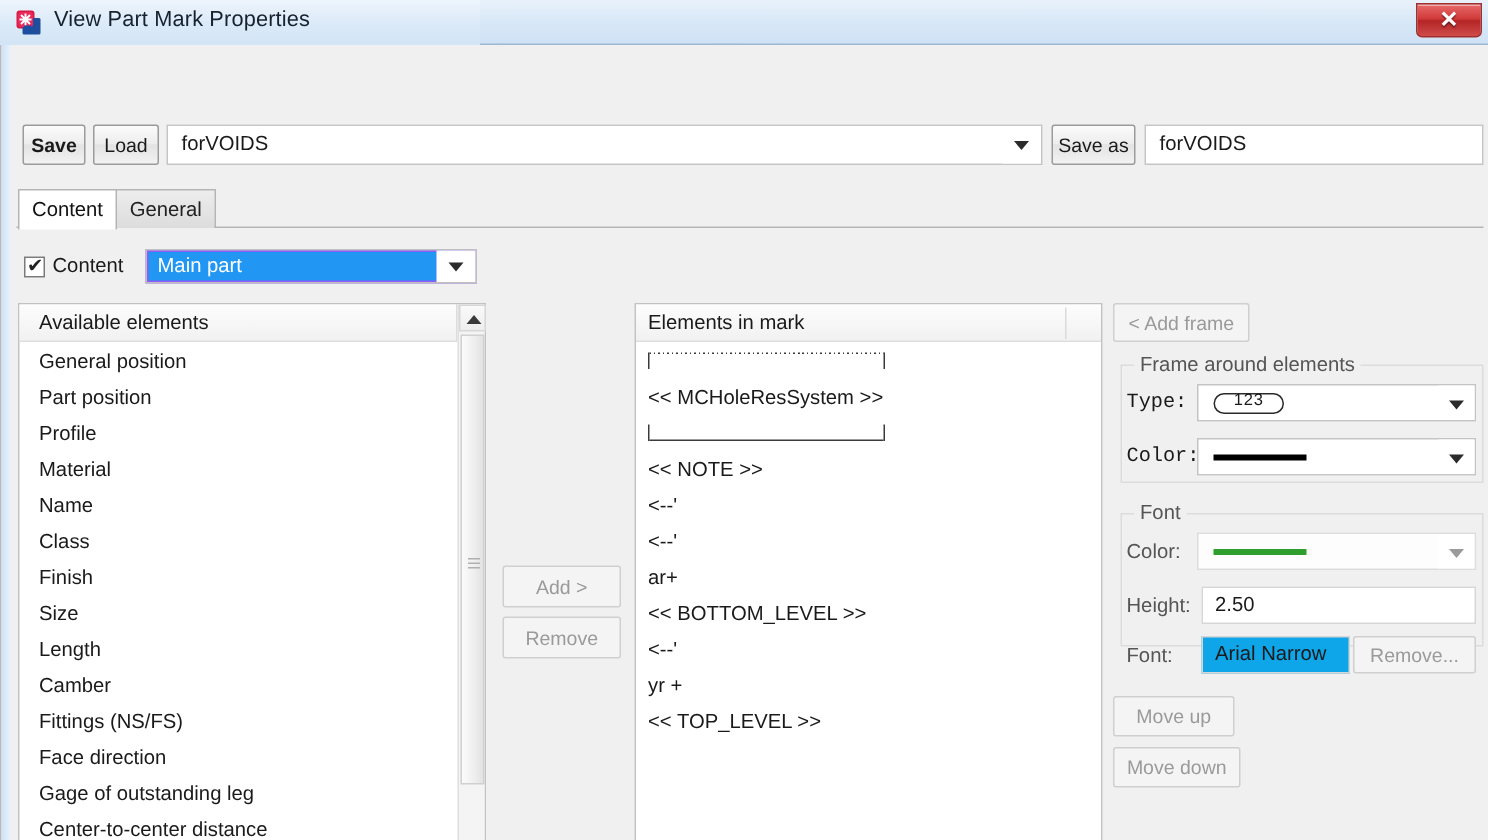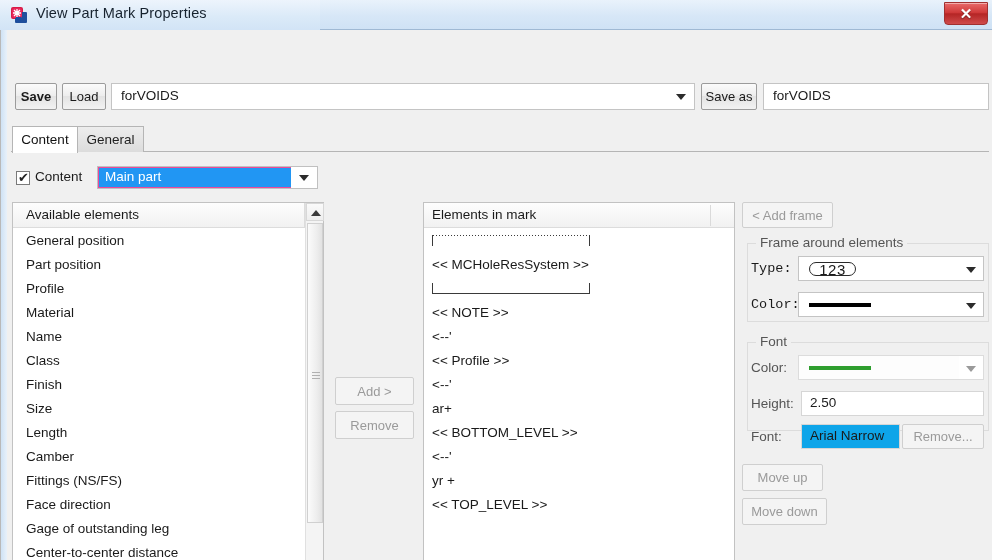--- a/index.html
+++ b/index.html
@@ -148,21 +148,21 @@
   }
   #content-check .tick {
     position:absolute; left:1px; top:-1px; font-size:13px; color:#222;
     font-family:"DejaVu Sans", sans-serif; line-height:14px;
   }
   #content-label {
     position:absolute; left:34px; top:139px; font-size:13.5px;
   }
   #main-part-combo {
     position:absolute; left:96px; top:136px; width:221px; height:23px;
-    background:#ec4899; border:1px solid #c0c0c0;padding-left:40px;
+    background:#8b5cf6; border:1px solid #c0c0c0;padding-left:40px;
   }
   #main-part-combo .sel {
     position:absolute; left:1px; top:1px; width:192px; height:19px;
     background:#2196f3;
   }
   #main-part-combo .sel span {
     position:absolute; left:6px; top:1px; color:#fff; font-size:13.5px;
   }
   #main-part-combo .arrowbox {
     position:absolute; right:0; top:0; width:26px; height:21px; background:#fff;
@@ -291,21 +291,21 @@
   #type-combo  { left:797px; top:226px; width:186px; height:25px; }
   #color-combo { left:797px; top:262px; width:186px; height:25px; }
   #fontcolor-combo { left:797px; top:325px; width:186px; height:25px; }
 
   .pill {
     position:absolute; left:10px; top:5px; width:47px; height:14px;
     border:1px solid #2a2a2a; border-radius:8px;
   }
   .pill span {
     position:absolute; left:0; right:0; top:-2px; text-align:center;
-    font-size:15px; font-family:"Liberation Sans", sans-serif; color:#1a1a1a;
+    font-size:11px; font-family:"Liberation Sans", sans-serif; color:#1a1a1a;
     letter-spacing:.5px;
   }
   .colorline {
     position:absolute; left:10px; height:4px; width:62px; top:10px;
   }
 
   .textfield {
     position:absolute; background:#fff; border:1px solid #d6d6d6;
   }
   #height-field { left:800px; top:361px; width:183px; height:25px; }
@@ -449,21 +449,20 @@
           <div class="row">&lt;&lt; MCHoleResSystem &gt;&gt;</div>
           <div class="framebar bottom">
             <div class="bar">
               <span class="left"></span>
               <span class="right"></span>
               <span class="line"></span>
             </div>
           </div>
           <div class="row">&lt;&lt; NOTE &gt;&gt;</div>
           <div class="row">&lt;--'</div>
-          <div class="row">&lt;&lt; Profile &gt;&gt;</div>
           <div class="row">&lt;--'</div>
           <div class="row">ar+</div>
           <div class="row">&lt;&lt; BOTTOM_LEVEL &gt;&gt;</div>
           <div class="row">&lt;--'</div>
           <div class="row">yr +</div>
           <div class="row">&lt;&lt; TOP_LEVEL &gt;&gt;</div>
         </div>
     </div>
 
     <button class="btn flat" id="addframe-btn">&lt; Add frame</button>

